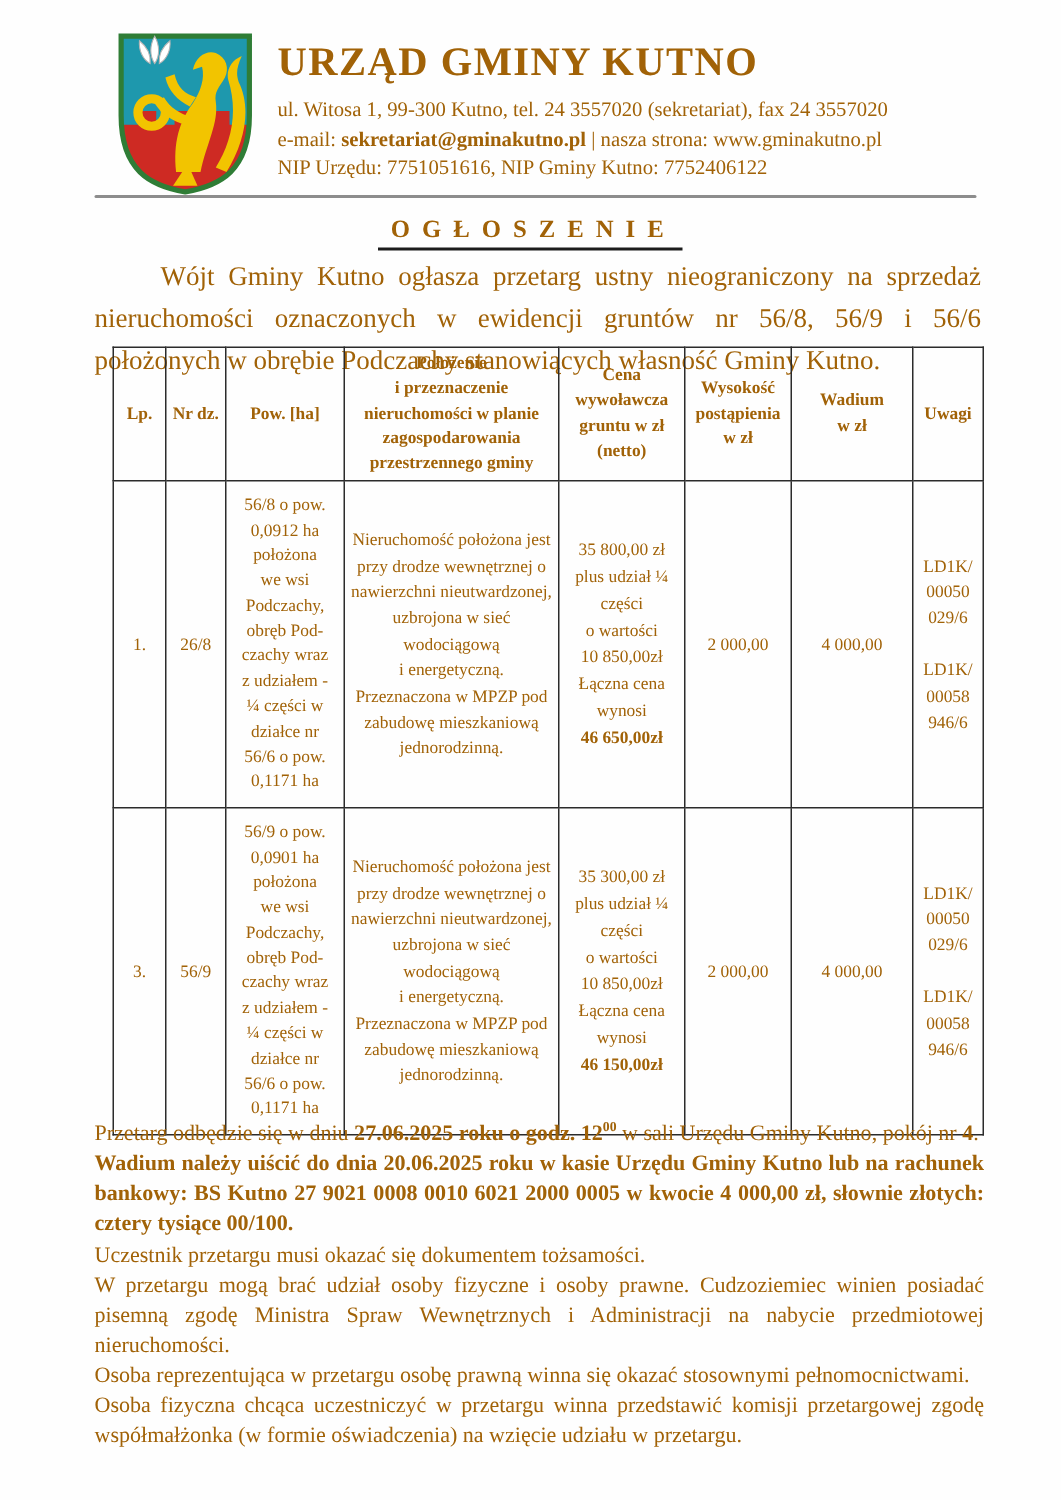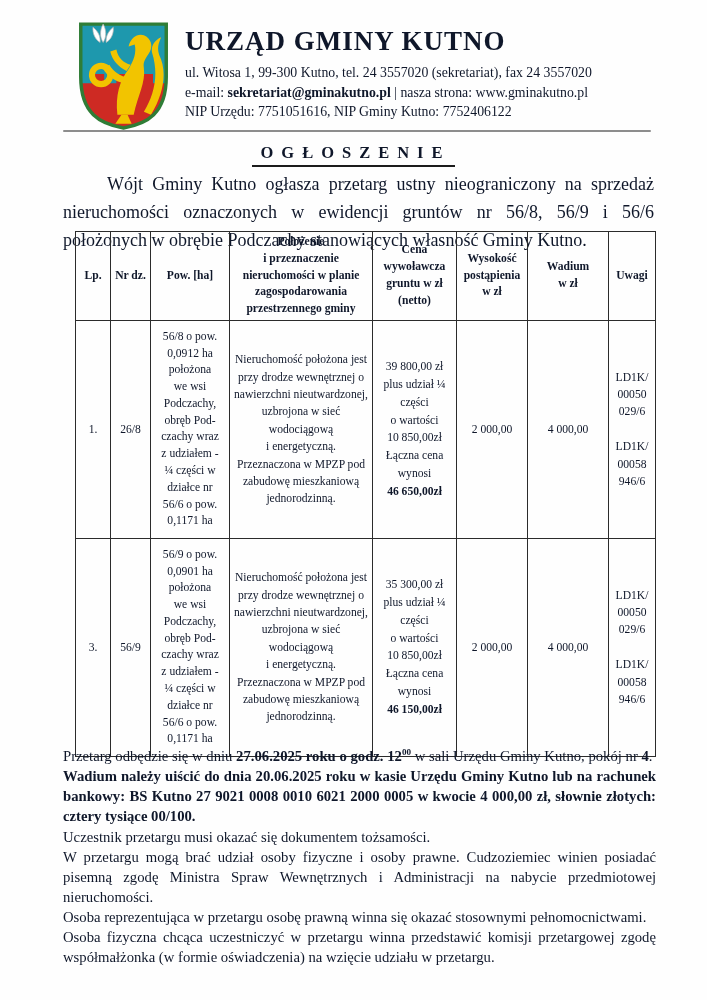--- a/index.html
+++ b/index.html
@@ -1,17 +1,17 @@
 <!DOCTYPE html>
 <html lang="pl"><head>
 <meta charset="utf-8">
 <style>
   html,body{margin:0;padding:0;background:#e8e8e8;}
   .page{position:relative;width:707px;height:1000px;margin:0 auto;background:#fefefe;
-        font-family:"Liberation Serif","DejaVu Serif",serif;color:#0f172a;overflow:hidden;}
+        font-family:"Liberation Serif","DejaVu Serif",serif;color:#a16207;overflow:hidden;}
   
   .herb{position:absolute;left:70px;top:18px;width:107px;height:114px;}
   .header-text{position:absolute;left:185px;top:26px;width:470px;}
   .org-name{font-size:27px;font-weight:bold;letter-spacing:1px;margin:0 0 6px 0;white-space:nowrap;}
   .hline{font-size:13.8px;line-height:19.5px;white-space:nowrap;}
   .rule{position:absolute;left:63px;top:130px;width:588px;height:2px;background:#8d8d8d;border-radius:1px;}
   
   .title-wrap{position:absolute;left:0;top:143px;width:707px;text-align:center;}
   .title{display:inline-block;font-size:16.5px;font-weight:bold;letter-spacing:8px;
          border-bottom:2px solid #1c1c1c;padding:0 4px 2px 8px;}
@@ -131,21 +131,21 @@
 0,1171 ha</td>
       <td class="pre cell-desc">Nieruchomość położona jest
 przy drodze wewnętrznej o
 nawierzchni nieutwardzonej,
 uzbrojona w sieć
 wodociągową
 i energetyczną.
 Przeznaczona w MPZP pod
 zabudowę mieszkaniową
 jednorodzinną.</td>
-      <td class="cell-cena"><span class="pre">39 800,00 zł
+      <td class="cell-cena"><span class="pre">35 800,00 zł
 plus udział ¼
 części
 o wartości
 10 850,00zł
 Łączna cena
 wynosi</span><br><span class="cena-total">46 650,00zł</span></td>
       <td>2 000,00</td>
       <td>4 000,00</td>
       <td class="pre cell-uwagi">LD1K/
 00050

